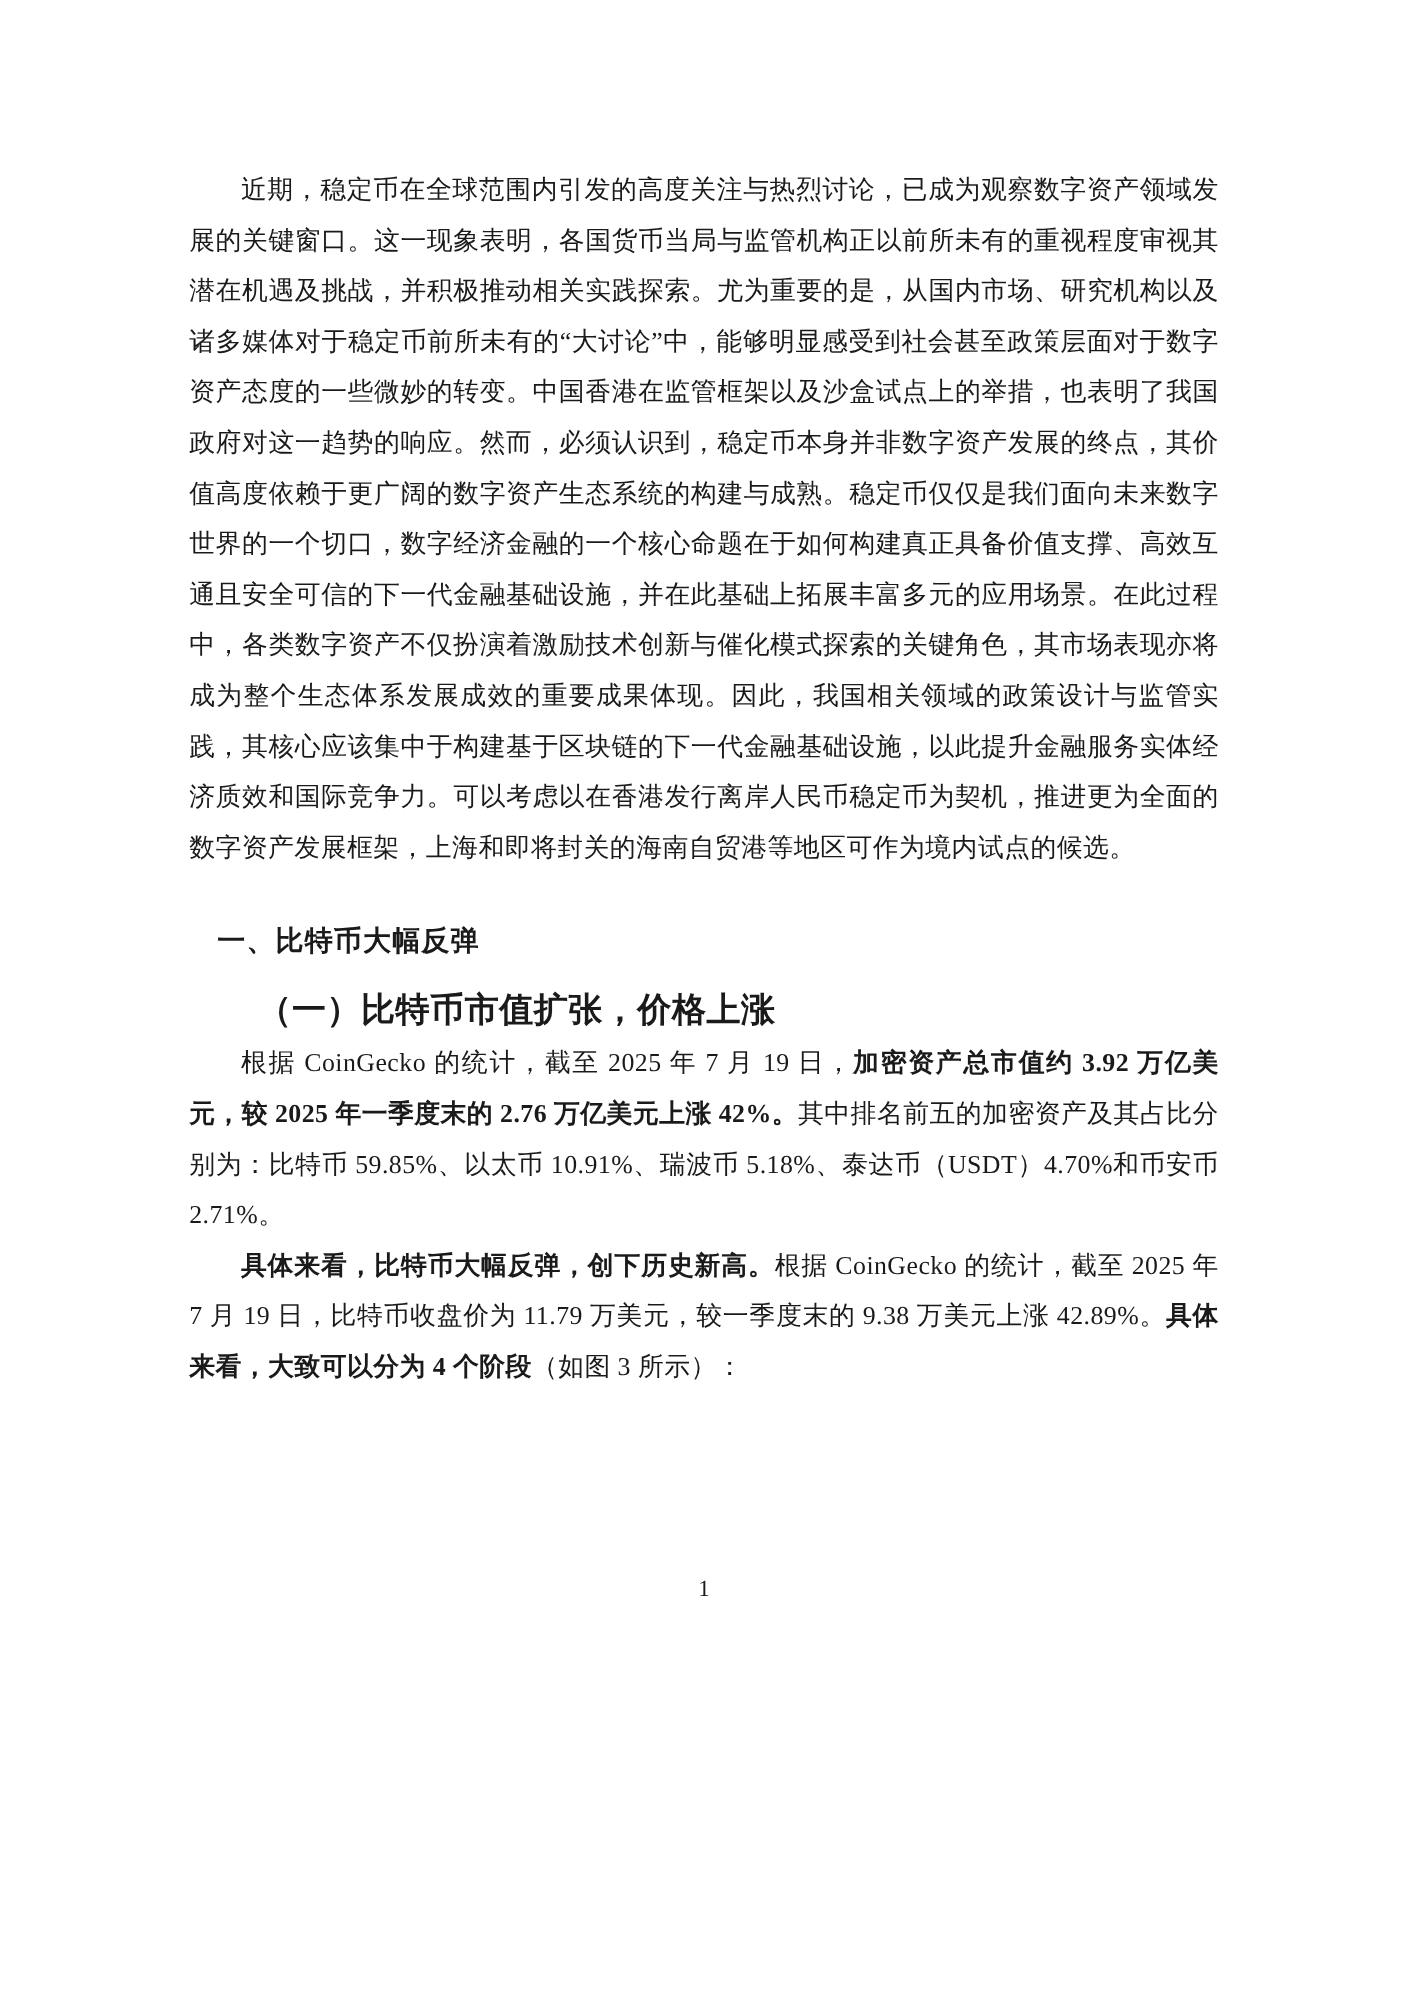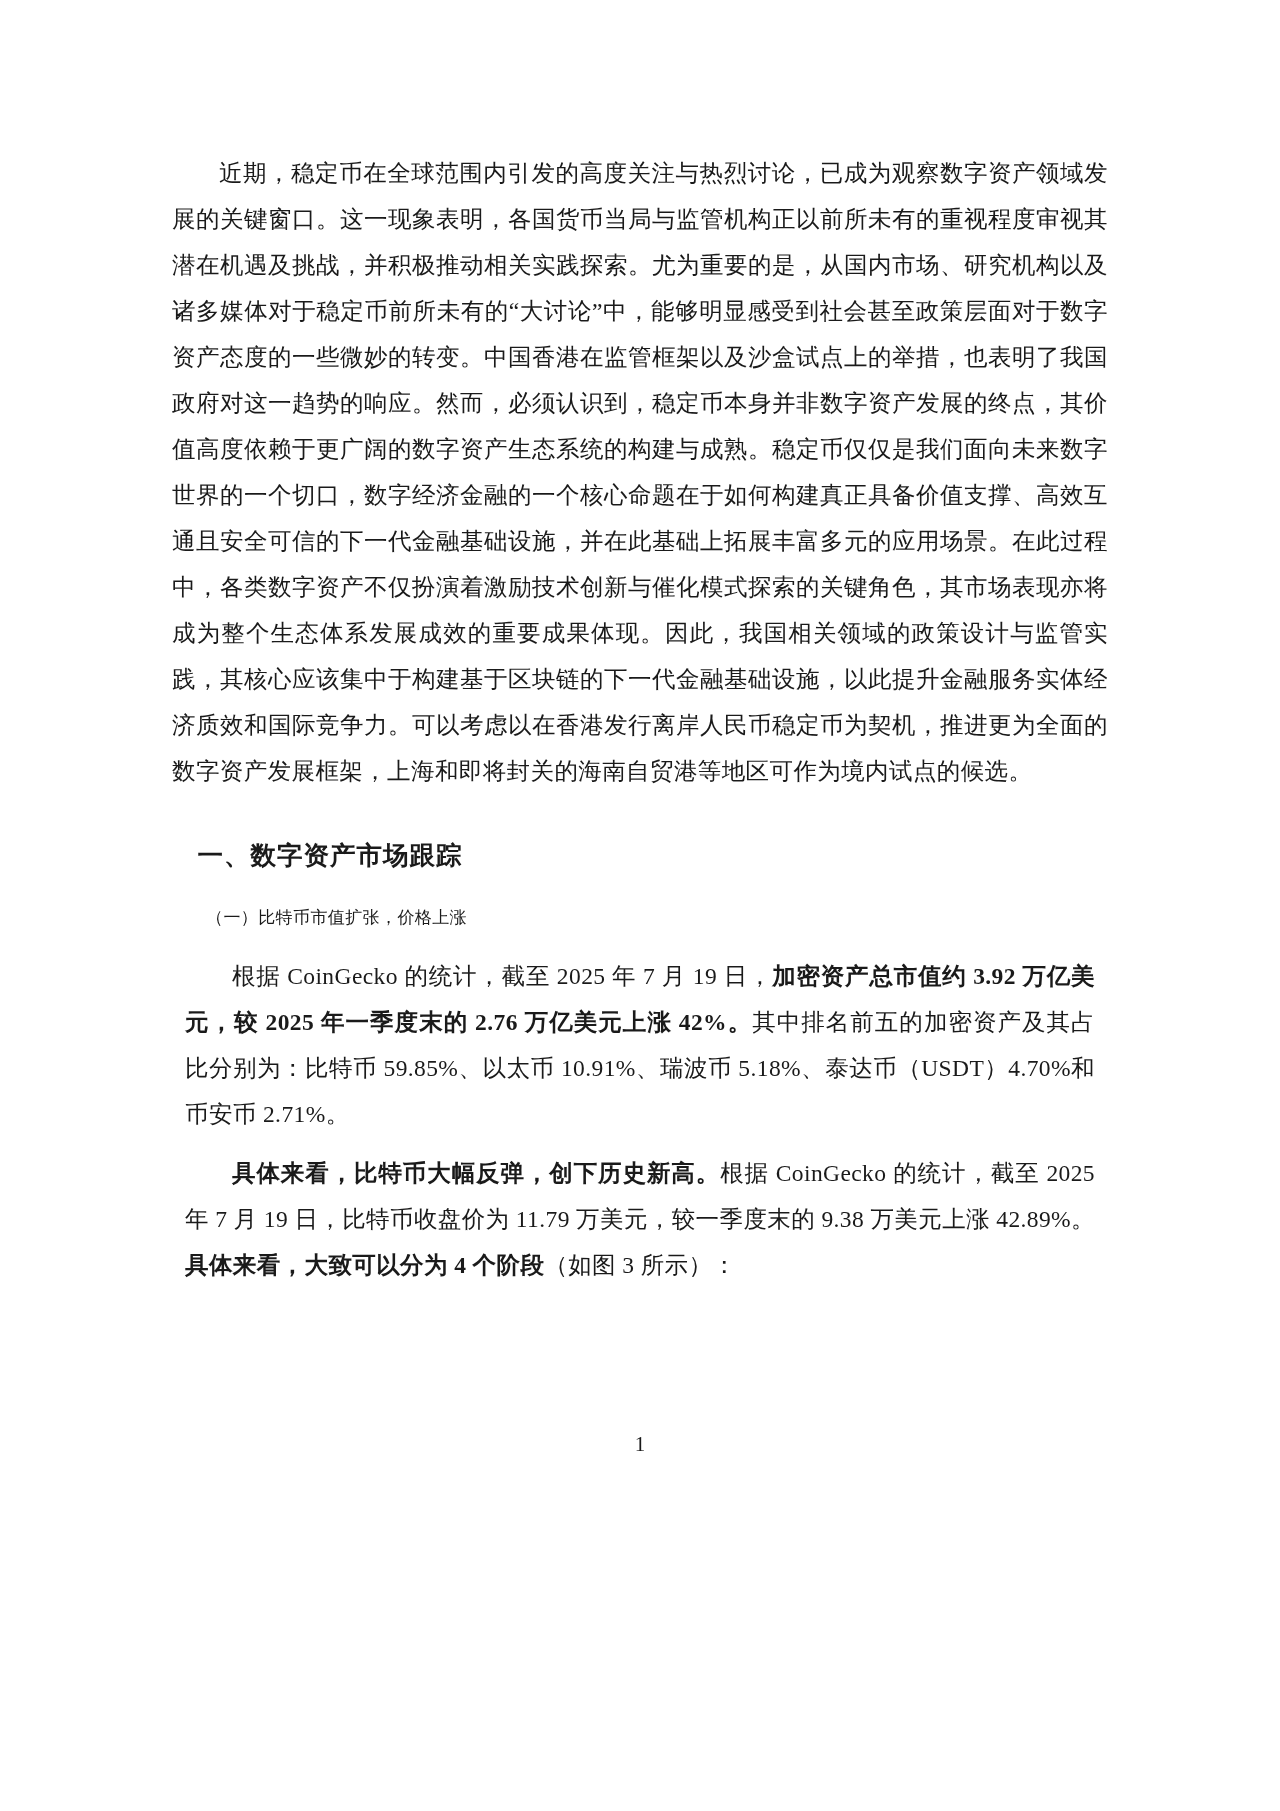--- a/index.html
+++ b/index.html
@@ -36,29 +36,29 @@
   }
   h1.section-title {
     font-size: 25.5px;
     line-height: 44px;
     font-weight: bold;
     margin: 40px 0 8px 0;
     text-indent: 1em;
     letter-spacing: 1px;
   }
   h2.subsection-title {
-    font-size: 17px;
+    font-size: 31px;
     line-height: 44px;
-    font-weight: normal;
+    font-weight: bold;
     margin: 18px 0 4px 0;
     text-indent: 2em;
     letter-spacing: 0.4px;
   }
   p.para {
-    margin: 13px;
+    margin: 0;
     font-size: 23.5px;
     line-height: 46px;
     text-align: justify;
     text-justify: inter-ideograph;
     text-indent: 2em;
     letter-spacing: 0.4px;
   }
   .b { font-weight: bold; }
   .page-number {
     position: absolute;
@@ -71,21 +71,21 @@
   }
 </style>
 </head>
 <body>
 
 <div class="page">
   <div class="content">
 
     <p class="body-par">近期，稳定币在全球范围内引发的高度关注与热烈讨论，已成为观察数字资产领域发展的关键窗口。这一现象表明，各国货币当局与监管机构正以前所未有的重视程度审视其潜在机遇及挑战，并积极推动相关实践探索。尤为重要的是，从国内市场、研究机构以及诸多媒体对于稳定币前所未有的“大讨论”中，能够明显感受到社会甚至政策层面对于数字资产态度的一些微妙的转变。中国香港在监管框架以及沙盒试点上的举措，也表明了我国政府对这一趋势的响应。然而，必须认识到，稳定币本身并非数字资产发展的终点，其价值高度依赖于更广阔的数字资产生态系统的构建与成熟。稳定币仅仅是我们面向未来数字世界的一个切口，数字经济金融的一个核心命题在于如何构建真正具备价值支撑、高效互通且安全可信的下一代金融基础设施，并在此基础上拓展丰富多元的应用场景。在此过程中，各类数字资产不仅扮演着激励技术创新与催化模式探索的关键角色，其市场表现亦将成为整个生态体系发展成效的重要成果体现。因此，我国相关领域的政策设计与监管实践，其核心应该集中于构建基于区块链的下一代金融基础设施，以此提升金融服务实体经济质效和国际竞争力。可以考虑以在香港发行离岸人民币稳定币为契机，推进更为全面的数字资产发展框架，上海和即将封关的海南自贸港等地区可作为境内试点的候选。</p>
 
-    <h1 class="section-title">一、数字资产市场跟踪</h1>
+    <h1 class="section-title">一、比特币大幅反弹</h1>
 
     <h2 class="subsection-title">（一）比特币市值扩张，价格上涨</h2>
 
     <p class="para"><span>根据 CoinGecko 的统计，截至 2025 年 7 月 19 日，</span><span class="b">加密资产总市值约 3.92 万亿美元，较 2025 年一季度末的 2.76 万亿美元上涨 42%。</span><span>其中排名前五的加密资产及其占比分别为：比特币 59.85%、以太币 10.91%、瑞波币 5.18%、泰达币（USDT）4.70%和币安币 2.71%。</span></p>
 
     <p class="para"><span class="b">具体来看，比特币大幅反弹，创下历史新高。</span><span>根据 CoinGecko 的统计，截至 2025 年 7 月 19 日，比特币收盘价为 11.79 万美元，较一季度末的 9.38 万美元上涨 42.89%。</span><span class="b">具体来看，大致可以分为 4 个阶段</span><span>（如图 3 所示）：</span></p>
 
   </div>
 
   <div class="page-number">1</div>

